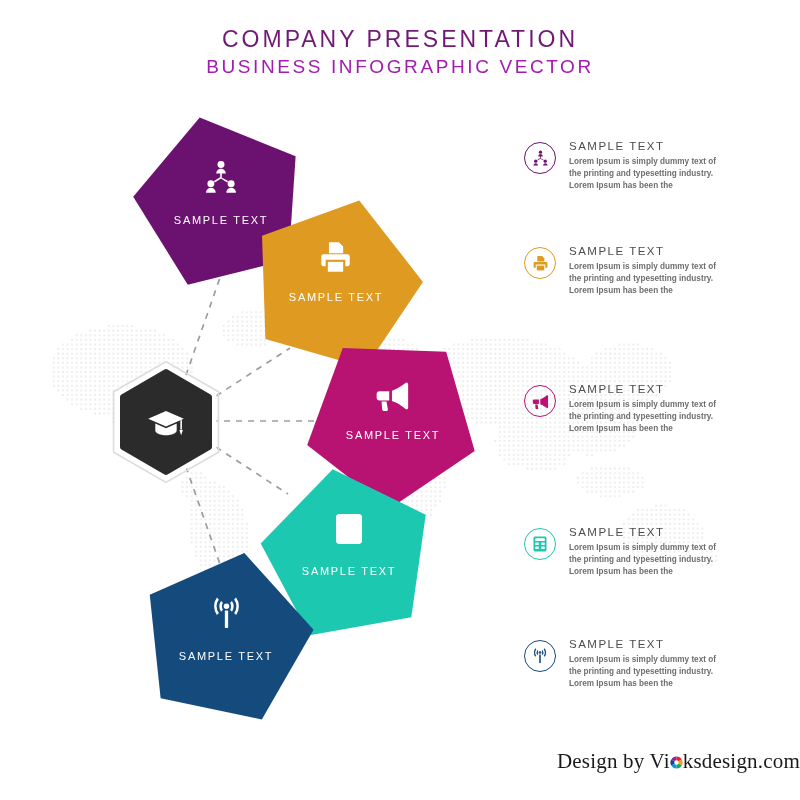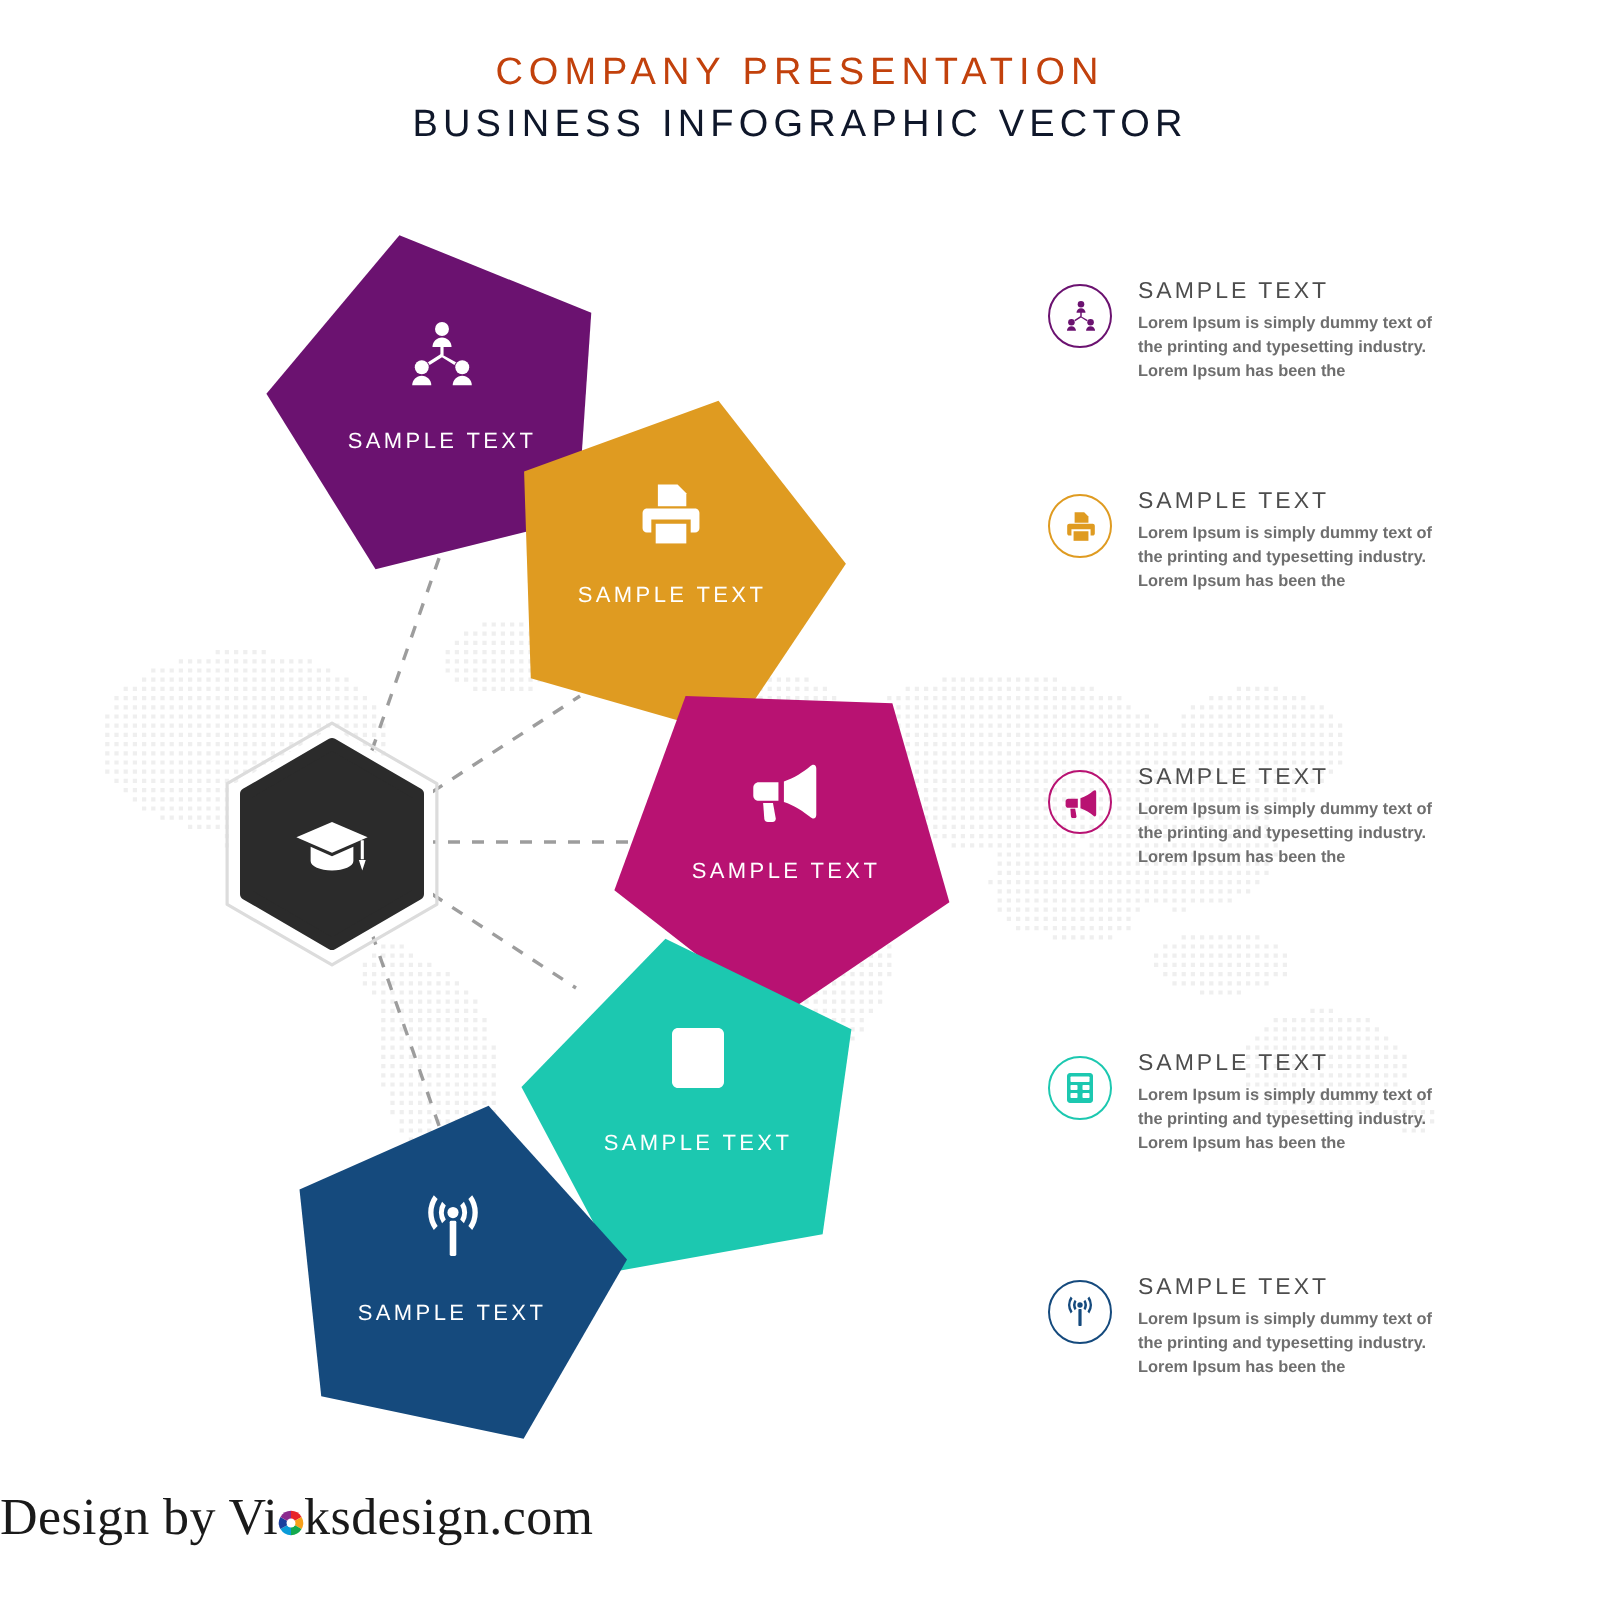--- a/index.html
+++ b/index.html
@@ -29,31 +29,31 @@
 
   
   .header {
     position: absolute;
     top: 26px;
     left: 0;
     width: 800px;
     text-align: center;
   }
   .title-main {
-    font-size: 19px;
+    font-size: 23px;
     letter-spacing: 3.0px;
-    color: #c2410c;
+    color: #701a75;
     font-weight: 400;
     line-height: 1.15;
     white-space: nowrap;
   }
   .title-sub {
     font-size: 19px;
     letter-spacing: 2.6px;
-    color: #0f172a;
+    color: #a21caf;
     font-weight: 400;
     margin-top: 4px;
     white-space: nowrap;
   }
 
   
   #diagram {
     position: absolute;
     left: 0;
     top: 0;
@@ -114,23 +114,23 @@
     max-width: 150px;
     font-weight: bold;
   }
 
   
   .footer {
     position: absolute;
     left: 0;
     bottom: 26px;
     width: 800px;
-    text-align: left;
+    text-align: right;
     font-family: "Liberation Serif", serif;
-    font-size: 26px;
+    font-size: 21px;
     color: #1a1a1a;
     letter-spacing: 0.2px;
   }
   .footer .brand { font-weight: 400; }
   .aperture {
     display: inline-block;
     width: 13px;
     height: 13px;
     vertical-align: -1px;
     margin: 0 0px;

